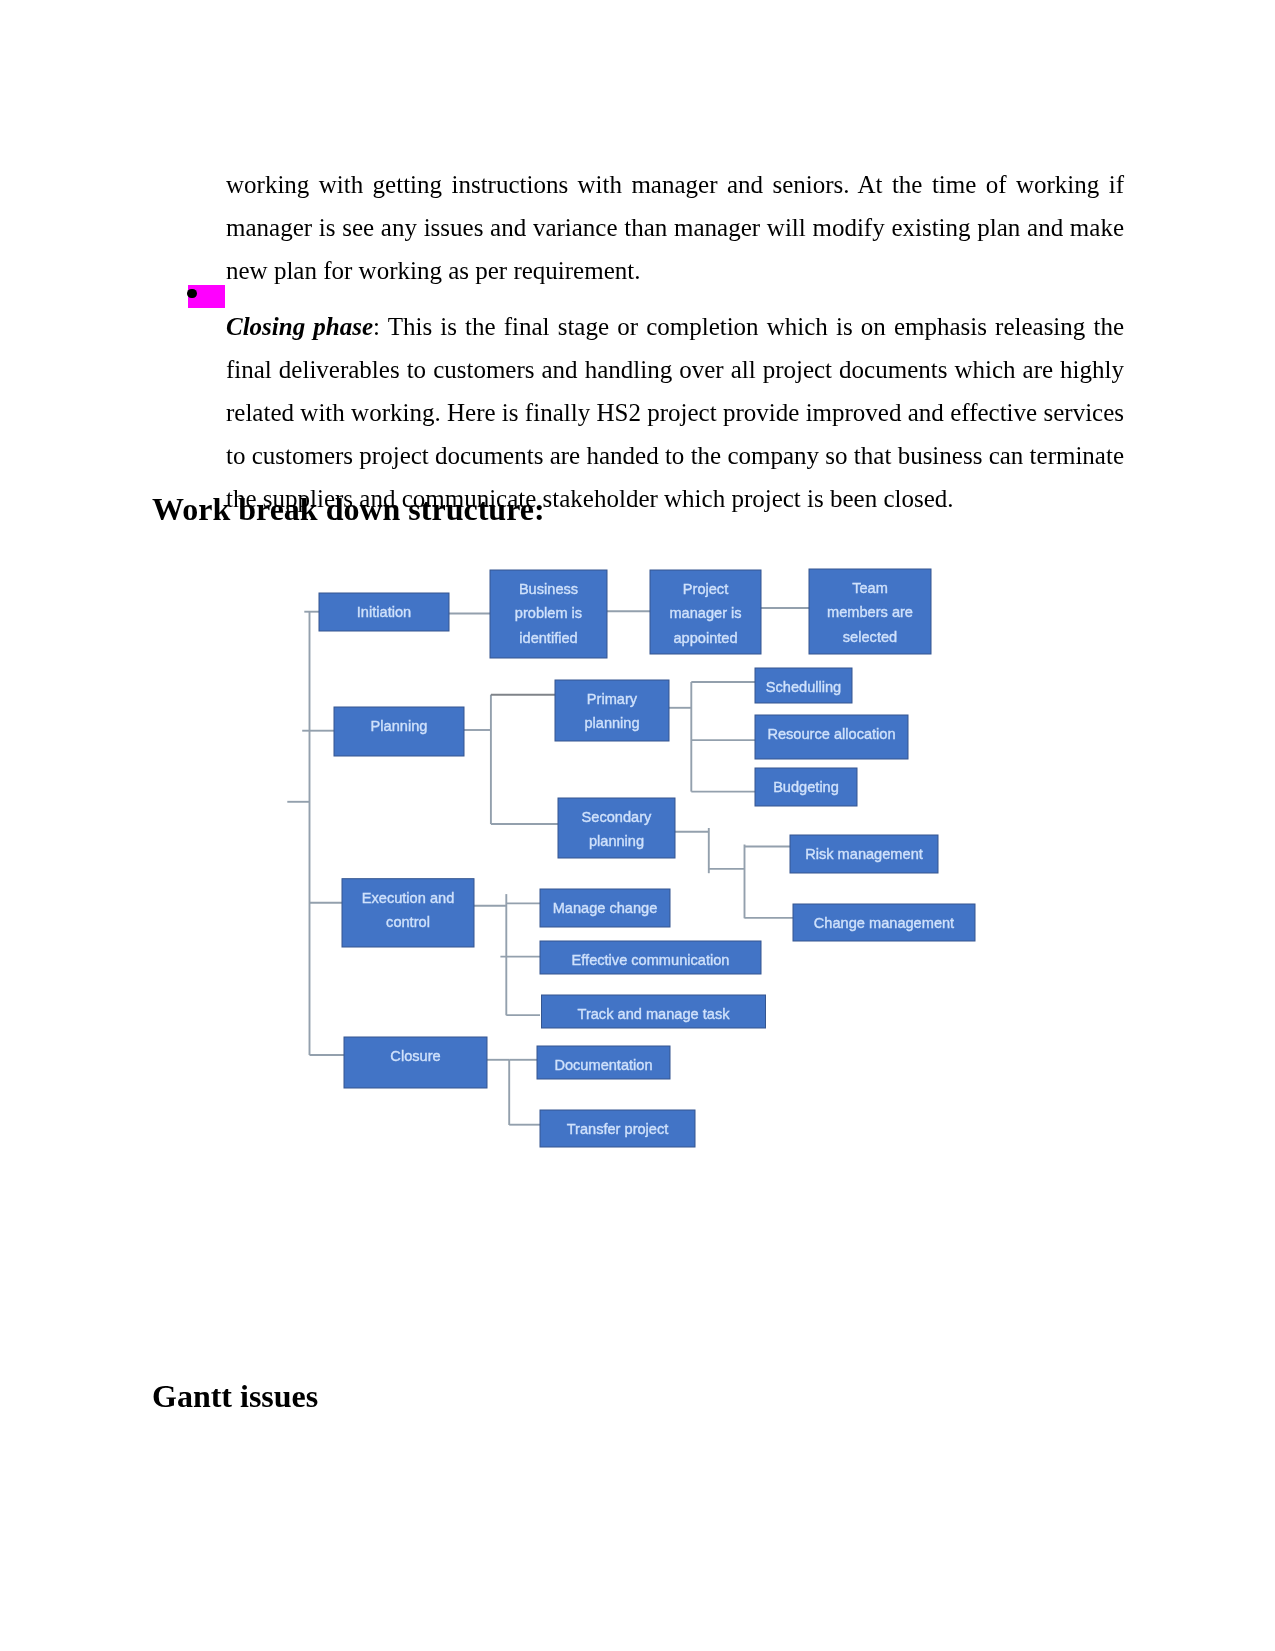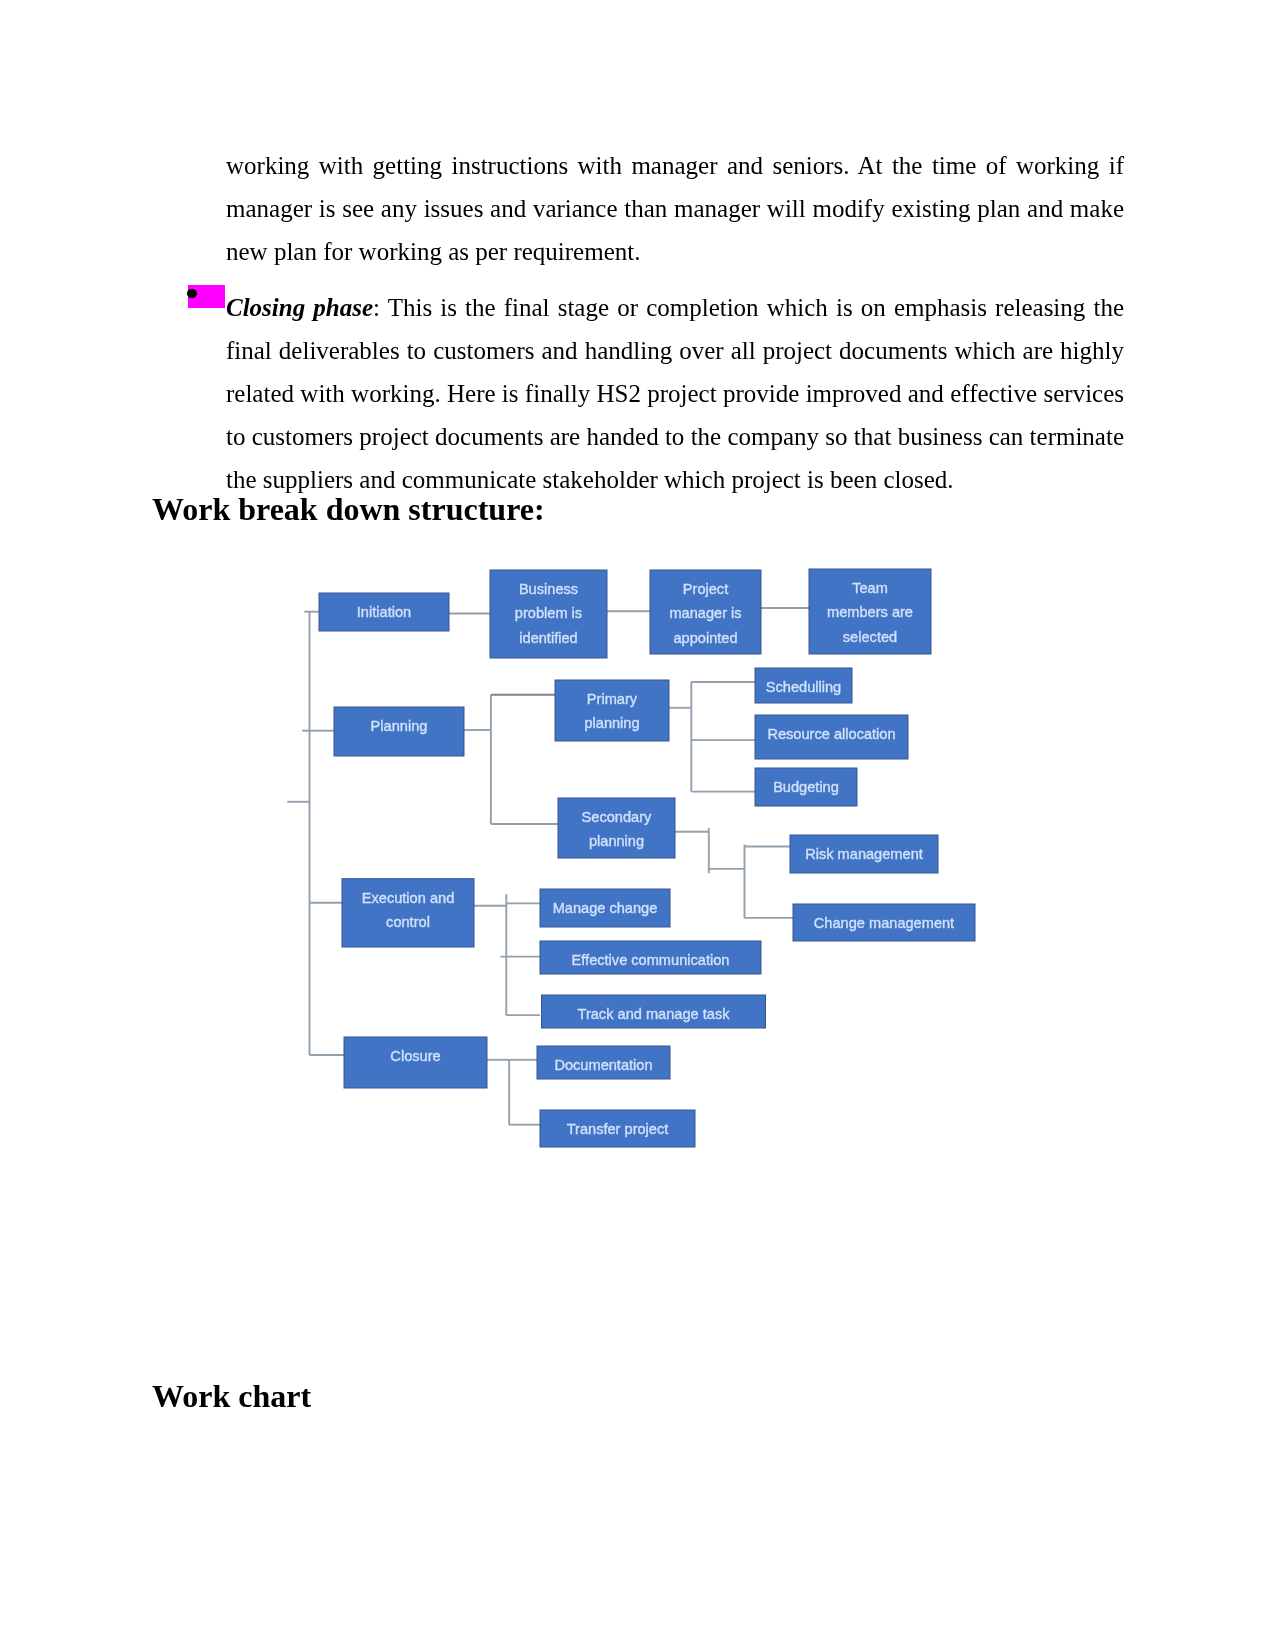--- a/index.html
+++ b/index.html
@@ -3,21 +3,21 @@
 <meta charset="utf-8">
 <title>Work break down structure</title>
 <style>
   html,body{margin:0;padding:0;background:#ffffff;}
   body{width:1275px;height:1651px;position:relative;overflow:hidden;
        font-family:"Liberation Serif",serif;color:#000000;
        -webkit-font-smoothing:antialiased;}
   .page{position:absolute;left:0;top:0;width:1275px;height:1651px;background:#ffffff;}
 
   .para{position:absolute;left:226px;width:898px;font-size:25px;line-height:43.1px;
-        text-align:justify;text-justify:inter-word;color:#000;}
+        text-align:justify;text-justify:inter-word;color:#000;margin-top:19px;}
   #para-intro{top:144px;}
   #bullet-body{top:286px;}
 
   .bullet-marker{position:absolute;left:188px;top:285px;width:37px;height:22.5px;
                  background:#ff00ff;}
   .bullet-dot{position:absolute;left:187.4px;top:288.6px;width:9.3px;height:9.3px;
               border-radius:50%;background:#000;}
 
   .heading{position:absolute;left:152px;font-size:32px;line-height:43.1px;
            font-weight:bold;color:#000;white-space:nowrap;}
@@ -159,15 +159,15 @@
           <rect x="251" y="490" width="133" height="33" fill="#4274C6" stroke="#34558F" stroke-width="1"></rect>
           <text x="317.5" y="514" fill="#CFE1FB" font-family="&quot;Liberation Sans&quot;, sans-serif" font-size="14.6px" text-anchor="middle" stroke="#CFE1FB" stroke-width="0.35" paint-order="stroke">Documentation</text>
         </g>
         <g>
           <rect x="254" y="554" width="155" height="37" fill="#4274C6" stroke="#34558F" stroke-width="1"></rect>
           <text x="331.5" y="578" fill="#CFE1FB" font-family="&quot;Liberation Sans&quot;, sans-serif" font-size="14.6px" text-anchor="middle" stroke="#CFE1FB" stroke-width="0.35" paint-order="stroke">Transfer project</text>
         </g>
       </svg>
   </div>
 
-  <div class="heading" id="h-gantt">Work chart</div>
+  <div class="heading" id="h-gantt">Gantt issues</div>
 
 </div>
 
 </body></html>

